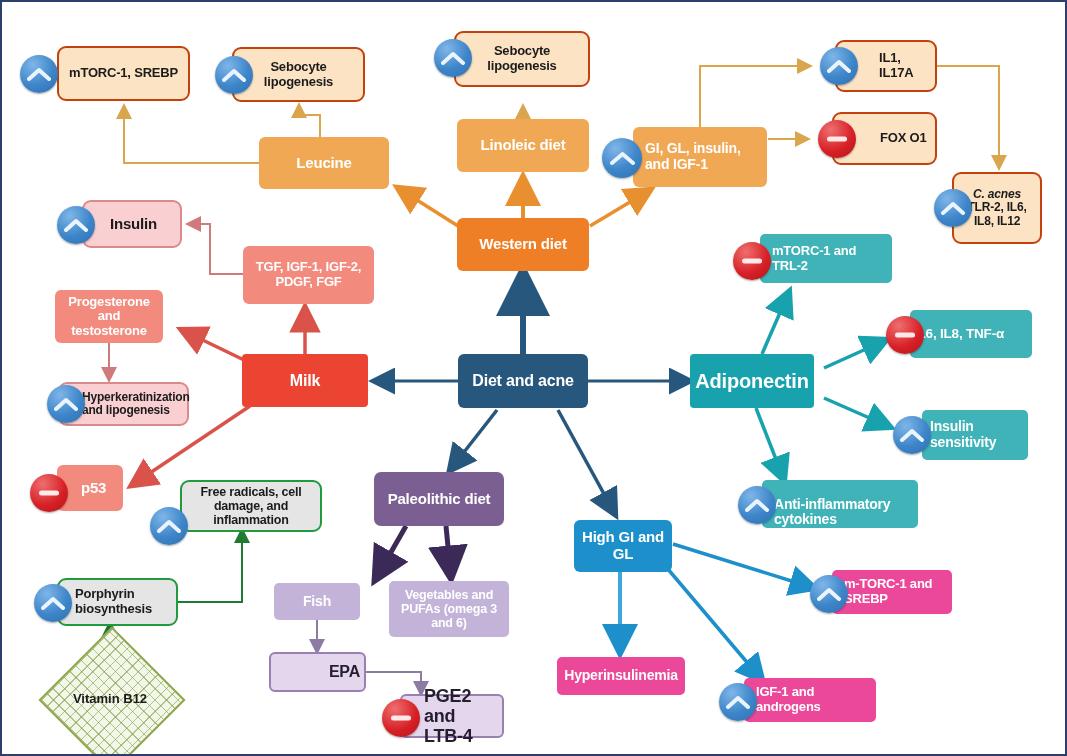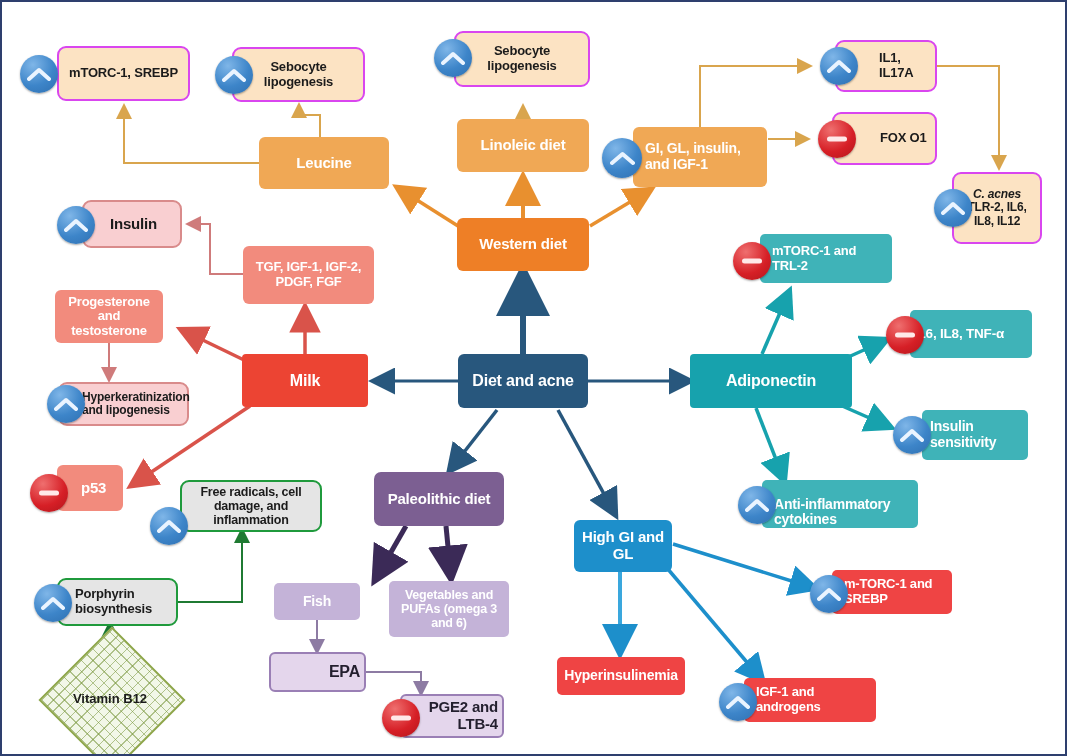--- a/index.html
+++ b/index.html
@@ -10,35 +10,35 @@
     border:2px solid #2e3f6e;box-sizing:border-box;overflow:hidden;
   }
   #svg-layer{position:absolute;left:0;top:0;width:1067px;height:756px;}
   .node{
     position:absolute;box-sizing:border-box;display:flex;align-items:center;
     justify-content:center;text-align:center;line-height:1.12;
     font-weight:bold;letter-spacing:-0.2px;z-index:5;
   }
   .node .txt{display:block;width:100%;padding:0 4px;}
   
-  .cream{background:#fce3c3;border:2px solid #d946ef;border-radius:9px;color:#1b1b1b;}
+  .cream{background:#fce3c3;border:2px solid #c2410c;border-radius:9px;color:#1b1b1b;}
   .orange{background:#f0a855;color:#ffffff;border-radius:6px;}
   .orange-strong{background:#ee7f26;color:#ffffff;border-radius:6px;}
   .pink{background:#f9cfd1;border:2px solid #d98b8b;border-radius:9px;color:#1b1b1b;}
   .salmon{background:#f28b7d;color:#ffffff;border-radius:6px;}
   .red-strong{background:#ec4433;color:#ffffff;border-radius:4px;}
   .green{background:#e5e5e5;border:2px solid #1f9a3c;border-radius:9px;color:#1b1b1b;}
   .teal{background:#3fb3b8;color:#ffffff;border-radius:5px;}
   .teal-strong{background:#17a2ad;color:#ffffff;border-radius:4px;}
   .navy{background:#28577d;color:#ffffff;border-radius:6px;}
   .purple-dark{background:#7c5f92;color:#ffffff;border-radius:7px;}
   .lilac{background:#c4b3d8;color:#ffffff;border-radius:5px;}
   .lilac-light{background:#e4d6ec;border:2px solid #9a7fb5;border-radius:6px;color:#231f2e;text-align:right;}
   .blue{background:#1d8fcb;color:#ffffff;border-radius:6px;}
-  .blue-light{background:#ef4444;color:#ffffff;border-radius:5px;}
+  .blue-light{background:#ec4899;color:#ffffff;border-radius:5px;}
   .italic{font-style:italic;}
   
   .diamond-wrap{position:absolute;z-index:5;}
   .diamond-shape{
     position:absolute;left:0;top:0;width:100%;height:100%;
     background:
       repeating-linear-gradient(0deg,rgba(120,150,60,.55) 0 1px,transparent 1px 8px),
       repeating-linear-gradient(90deg,rgba(120,150,60,.55) 0 1px,transparent 1px 8px),
       #f2f7e8;
     border:2px solid #8ea64a;transform:rotate(45deg);
@@ -319,30 +319,30 @@
   </div>
 
   <div class="node lilac" style="left:387px;top:579px;width:120px;height:56px;font-size:12.5px;">
     <span class="txt">Vegetables and PUFAs (omega 3 and 6)</span>
   </div>
 
   <div class="node lilac-light" style="left:267px;top:650px;width:97px;height:40px;font-size:16px;">
     <span class="txt">EPA</span>
   </div>
 
-  <div class="node lilac-light" style="left:398px;top:692px;width:104px;height:44px;font-size:15px;justify-content:flex-start;text-align:right;">
+  <div class="node lilac-light" style="left:398px;top:692px;width:104px;height:44px;font-size:18px;justify-content:flex-start;text-align:left;">
     <span class="txt" style="padding-left:22px;">PGE2 and LTB-4</span>
   </div>
   <div class="badge down" style="left:380px;top:697px;width:38px;height:38px;">
     <svg width="22" height="8" viewBox="0 0 22 8">
         <rect x="1" y="1.5" width="20" height="5" rx="2.5" fill="#ffe9e9"></rect>
       </svg>
   </div>
 
-  <div class="node teal-strong" style="left:688px;top:352px;width:162px;height:54px;font-size:16px;">
+  <div class="node teal-strong" style="left:688px;top:352px;width:124px;height:54px;font-size:20px;">
     <span class="txt">Adiponectin</span>
   </div>
 
   <div class="node teal" style="left:758px;top:232px;width:132px;height:49px;font-size:13px;justify-content:flex-start;text-align:left;">
     <span class="txt" style="padding-left:12px;">mTORC-1 and TRL-2</span>
   </div>
   <div class="badge down" style="left:731px;top:240px;width:38px;height:38px;">
     <svg width="22" height="8" viewBox="0 0 22 8">
         <rect x="1" y="1.5" width="20" height="5" rx="2.5" fill="#ffe9e9"></rect>
       </svg>

